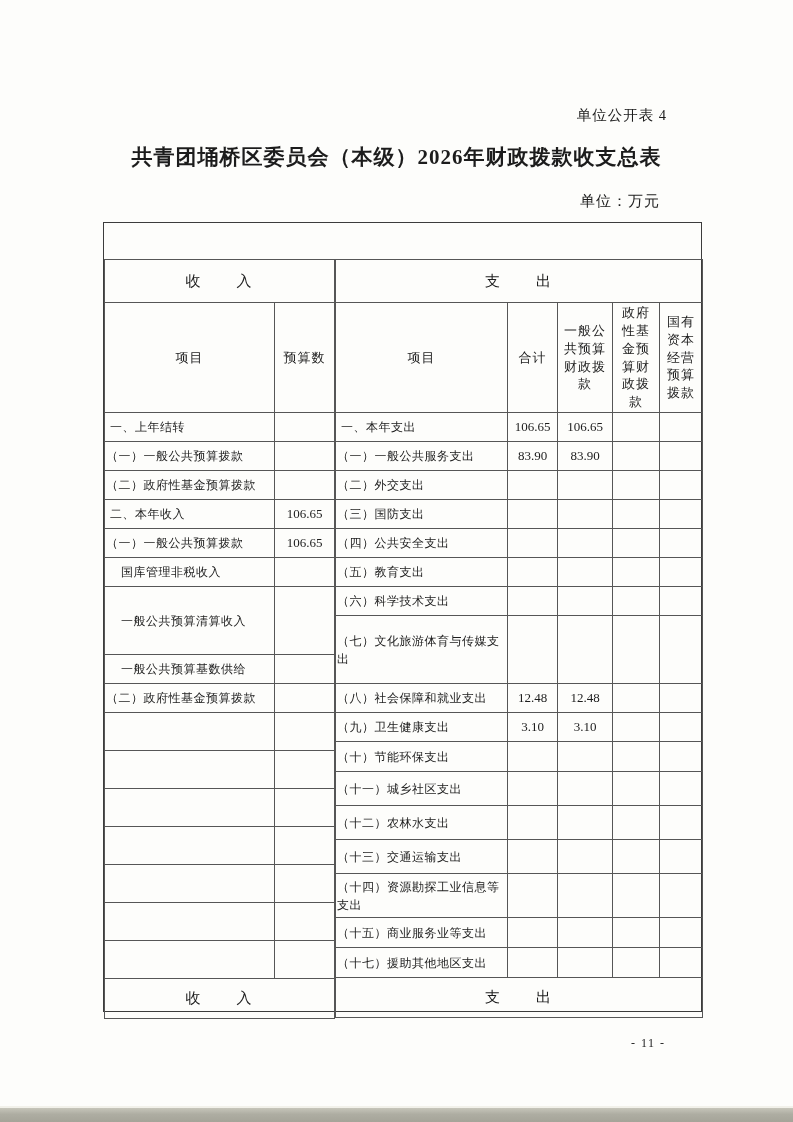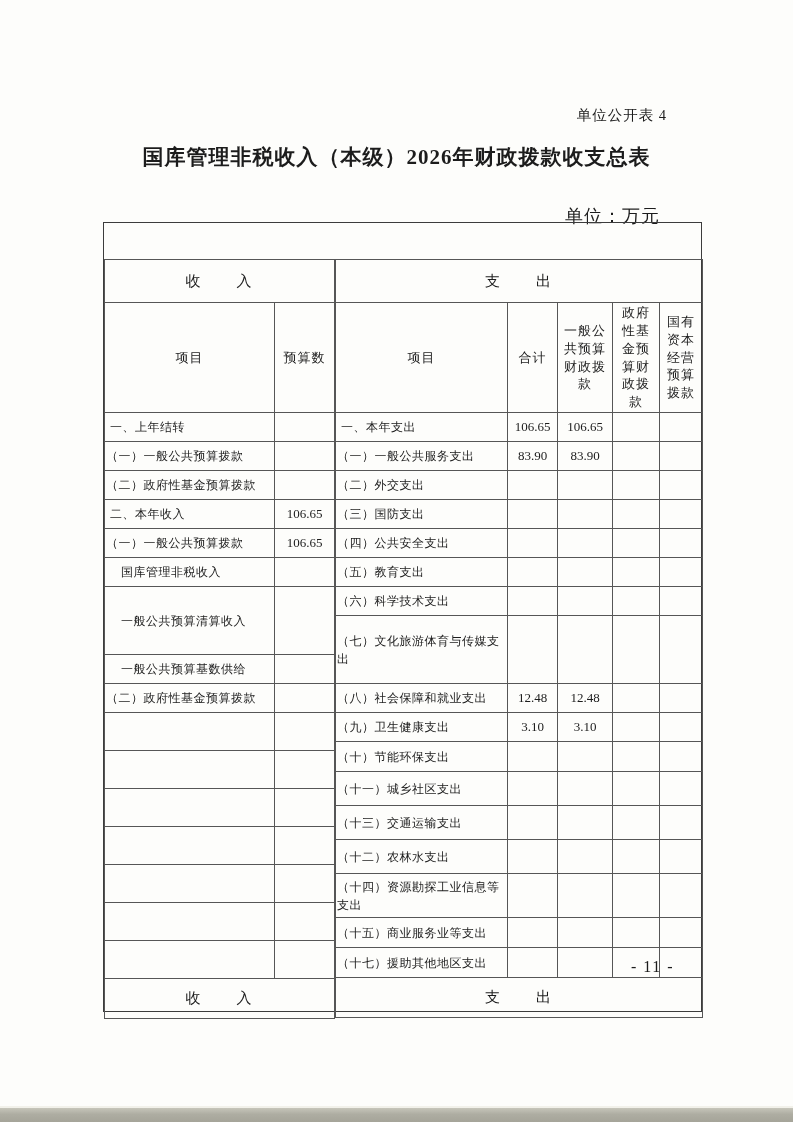--- a/index.html
+++ b/index.html
@@ -4,21 +4,21 @@
 <style>
   html,body{margin:0;padding:0;}
   body{
     width:793px;height:1122px;position:relative;overflow:hidden;
     background:#fdfdfb;color:#1c1c1c;
     font-family:"Liberation Serif", serif;
   }
   .doc-label{position:absolute;top:106px;right:126px;font-size:14.5px;letter-spacing:1px;}
   .page-title{position:absolute;top:143px;left:0;width:100%;text-align:center;
     font-size:21px;font-weight:700;letter-spacing:1px;}
-  .unit-note{position:absolute;top:204px;right:133px;font-size:18px;letter-spacing:1px;}
+  .unit-note{position:absolute;top:192px;right:133px;font-size:15px;letter-spacing:1px;}
 
   .budget-table{
     position:absolute;left:103px;top:222px;width:597px;height:788px;
     display:flex;border:1.5px solid #3c3c3c;box-sizing:content-box;
   }
   table{border-collapse:collapse;table-layout:fixed;margin-top:36px;}
   td{border:1px solid #565656;overflow:hidden;vertical-align:middle;box-sizing:border-box;}
 
   .banner-cell{height:43px;text-align:center;font-size:15px;letter-spacing:2px;}
   .colhdr-cell{height:110px;text-align:center;font-size:13px;line-height:1.38;
@@ -30,30 +30,30 @@
   .hdr-statecap{padding:0 7px;}
   .footer-cell{height:40px;text-align:center;font-size:15px;letter-spacing:2px;}
 
   .cell-label{font-size:12px;letter-spacing:0.5px;line-height:1.5;
     padding-right:2px;word-break:break-all;}
   .ind0{padding-left:5px;}
   .ind1{}
   .ind2{padding-left:16px;}
   .cell-num{font-size:13px;text-align:center;}
 
-  .page-number{position:absolute;top:958px;left:631px;font-size:16px;letter-spacing:1.5px;}
+  .page-number{position:absolute;top:1036px;left:631px;font-size:12px;letter-spacing:1.5px;}
   .scan-edge{position:absolute;left:0;right:0;bottom:0;height:14px;
     border-top:2px solid #f2f1ea;
     background:linear-gradient(to bottom,#c6c5ba 0%,#aeada2 45%,#a5a499 100%);}
 </style>
 </head>
 <body>
 
 <div class="doc-label">单位公开表 4</div>
-<div class="page-title">国库管理非税收入（本级）2026年财政拨款收支总表</div>
+<div class="page-title">共青团埇桥区委员会（本级）2026年财政拨款收支总表</div>
 <div class="unit-note">单位：万元</div>
 
 <div class="budget-table">
 
   <table style="width:230px;">
     <colgroup>
         <col style="width:170px">
         <col style="width:60px">
       </colgroup>
     <tbody>
@@ -237,28 +237,28 @@
           <td class="cell-num"></td>
         </tr>
         <tr style="height: 34px;">
           <td class="cell-label ind1">（十一）城乡社区支出</td>
           <td class="cell-num"></td>
           <td class="cell-num"></td>
           <td class="cell-num"></td>
           <td class="cell-num"></td>
         </tr>
         <tr style="height: 34px;">
+          <td class="cell-label ind1">（十二）农林水支出</td>
+          <td class="cell-num"></td>
+          <td class="cell-num"></td>
+          <td class="cell-num"></td>
+          <td class="cell-num"></td>
+        </tr>
+        <tr style="height: 34px;">
           <td class="cell-label ind1">（十三）交通运输支出</td>
-          <td class="cell-num"></td>
-          <td class="cell-num"></td>
-          <td class="cell-num"></td>
-          <td class="cell-num"></td>
-        </tr>
-        <tr style="height: 34px;">
-          <td class="cell-label ind1">（十二）农林水支出</td>
           <td class="cell-num"></td>
           <td class="cell-num"></td>
           <td class="cell-num"></td>
           <td class="cell-num"></td>
         </tr>
         <tr style="height: 44px;">
           <td class="cell-label ind1">（十四）资源勘探工业信息等支出</td>
           <td class="cell-num"></td>
           <td class="cell-num"></td>
           <td class="cell-num"></td>

